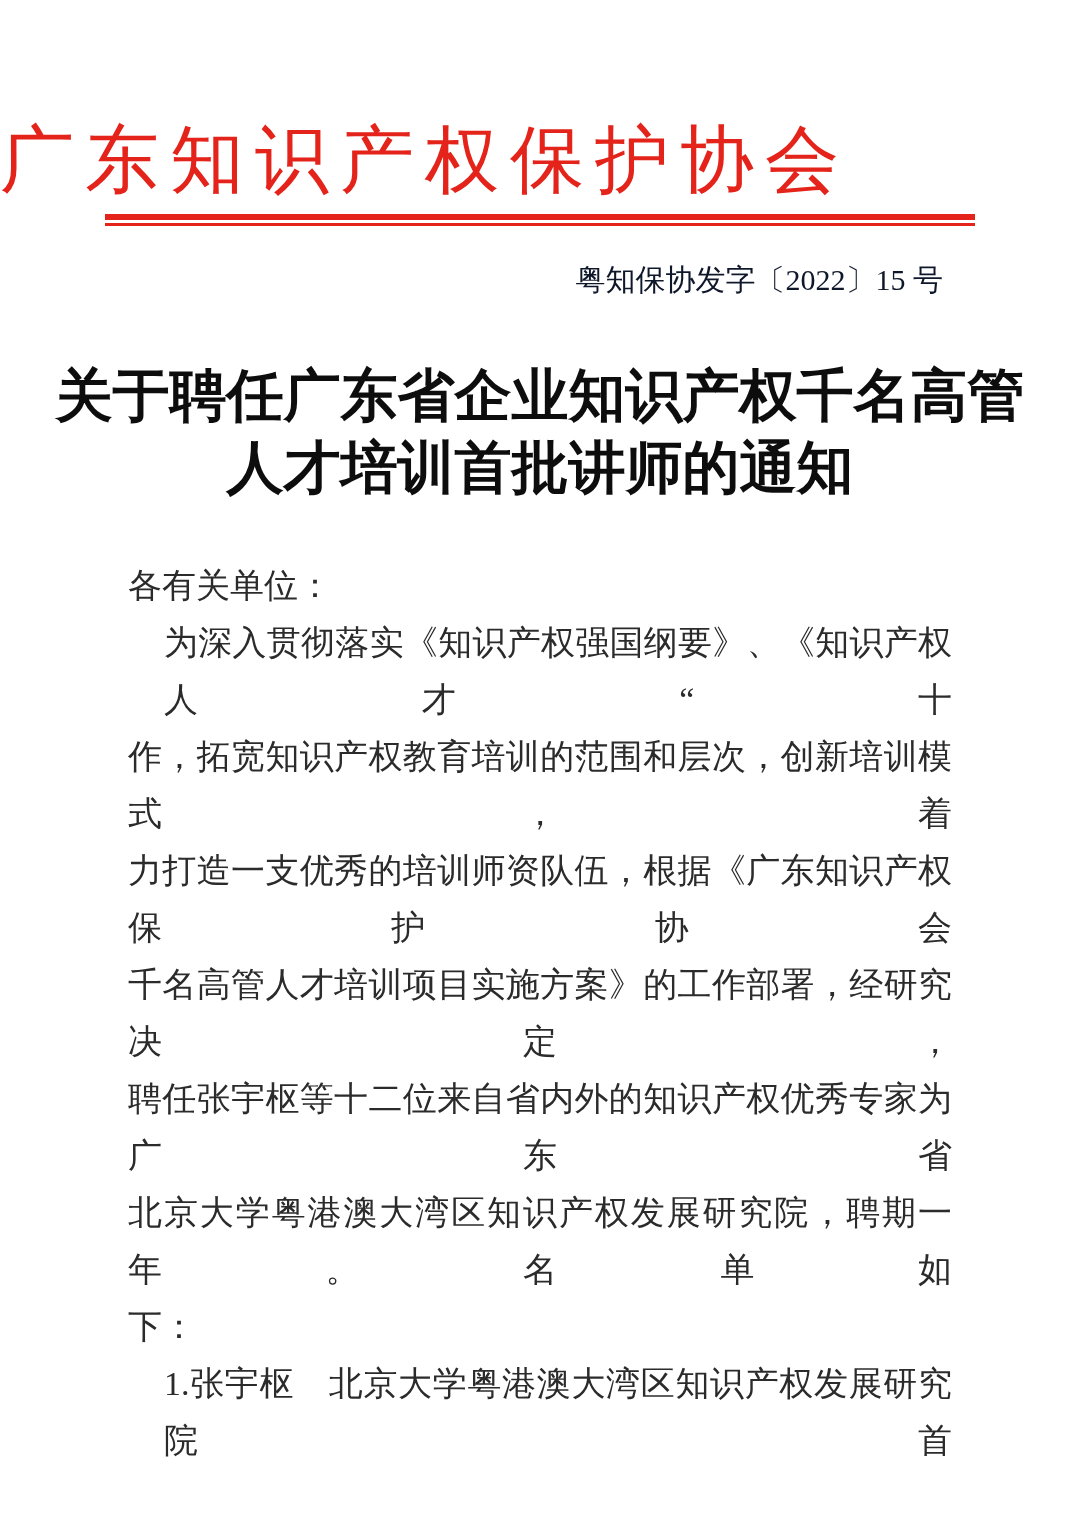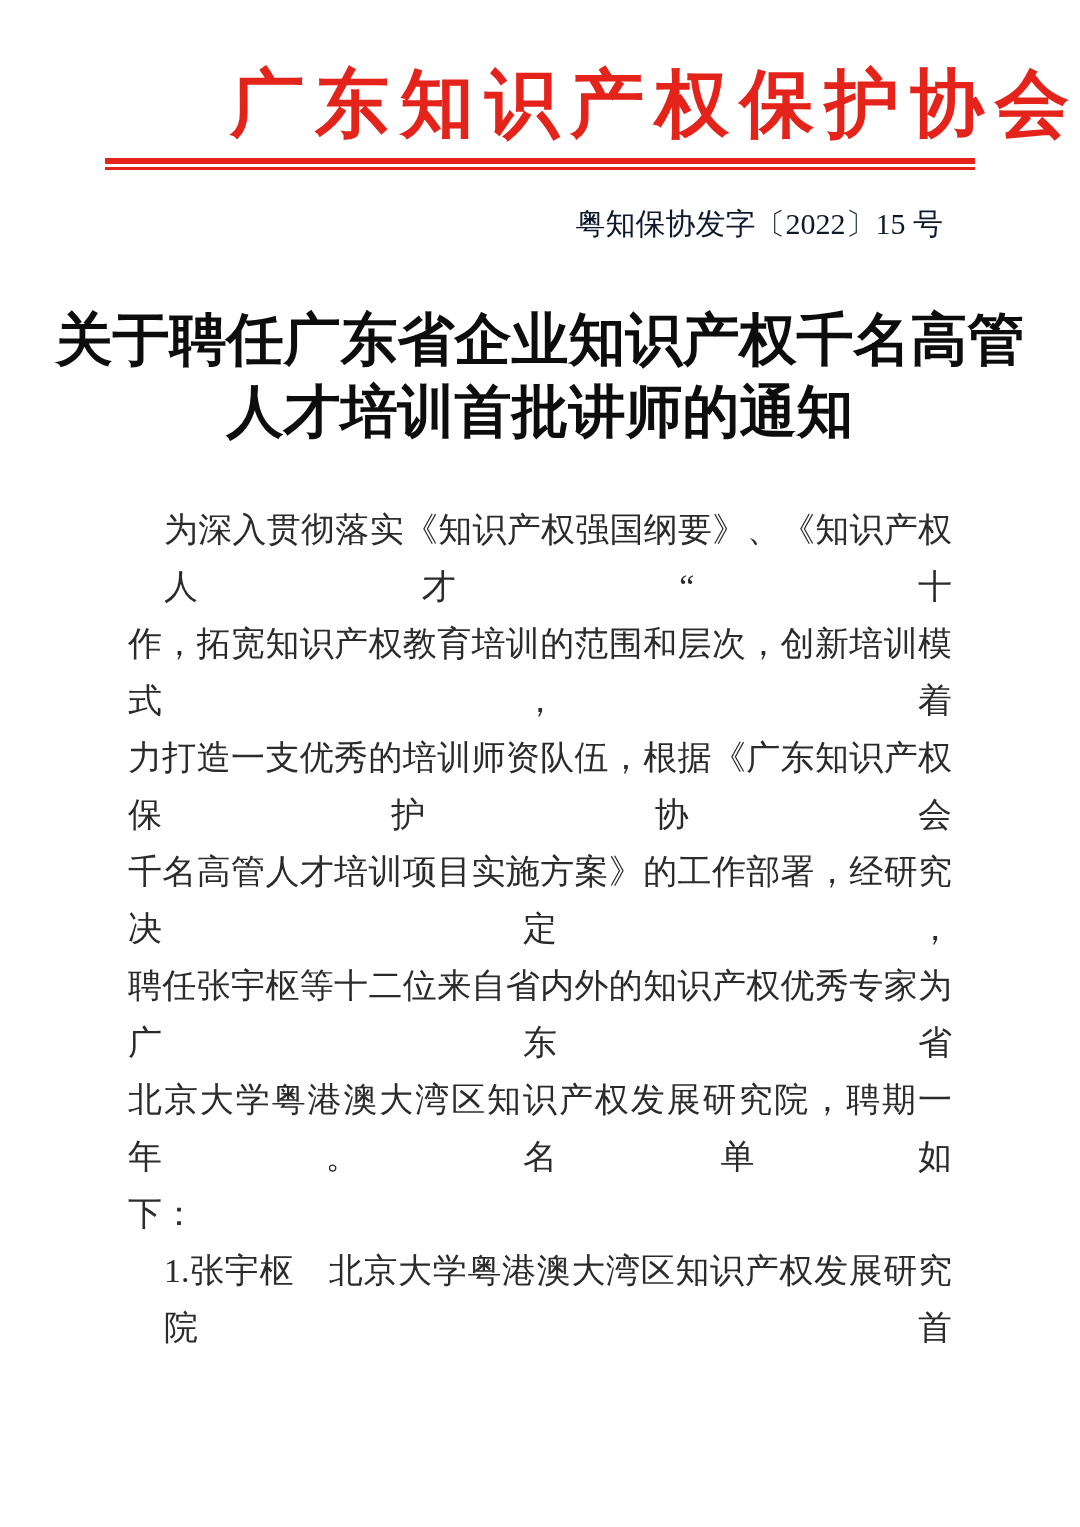--- a/index.html
+++ b/index.html
@@ -9,25 +9,25 @@
   }
   .page {
     position: relative;
     width: 1080px;
     height: 1527px;
     background: #ffffff;
     overflow: hidden;
     font-family: "Liberation Serif", "DejaVu Serif", serif;
   }
   .letterhead {
-    padding-top: 54px;
-    text-align: right;
+    padding-top: 110px;
+    text-align: left;
     font-size: 74px;
     line-height: 100px;
-    font-weight: bold;
+    font-weight: normal;
     letter-spacing: 11px;
     color: var(--red, #e4231a);
     white-space: nowrap;
   }
   .rule {
     width: 870px;
     margin: 4px auto 0 auto;
   }
   .rule .thick {
     height: 6px;
@@ -89,20 +89,21 @@
   </div>
 
   <div class="doc-number">粤知保协发字〔2022〕15 号</div>
 
   <div class="title">
     <div>关于聘任广东省企业知识产权千名高管</div>
     <div>人才培训首批讲师的通知</div>
   </div>
 
   <div class="body-text">
+    <div class="line">各有关单位：</div>
 
     <div class="line indent justify">为深入贯彻落实《知识产权强国纲要》、《知识产权人才“十</div>
     <div class="line justify">作，拓宽知识产权教育培训的范围和层次，创新培训模式，着</div>
     <div class="line justify">力打造一支优秀的培训师资队伍，根据《广东知识产权保护协会</div>
     <div class="line justify">千名高管人才培训项目实施方案》的工作部署，经研究决定，</div>
     <div class="line justify">聘任张宇枢等十二位来自省内外的知识产权优秀专家为广东省</div>
     <div class="line justify">北京大学粤港澳大湾区知识产权发展研究院，聘期一年。名单如</div>
     <div class="line">下：</div>
 
     <div class="line indent justify">1.张宇枢　北京大学粤港澳大湾区知识产权发展研究院 首</div>

